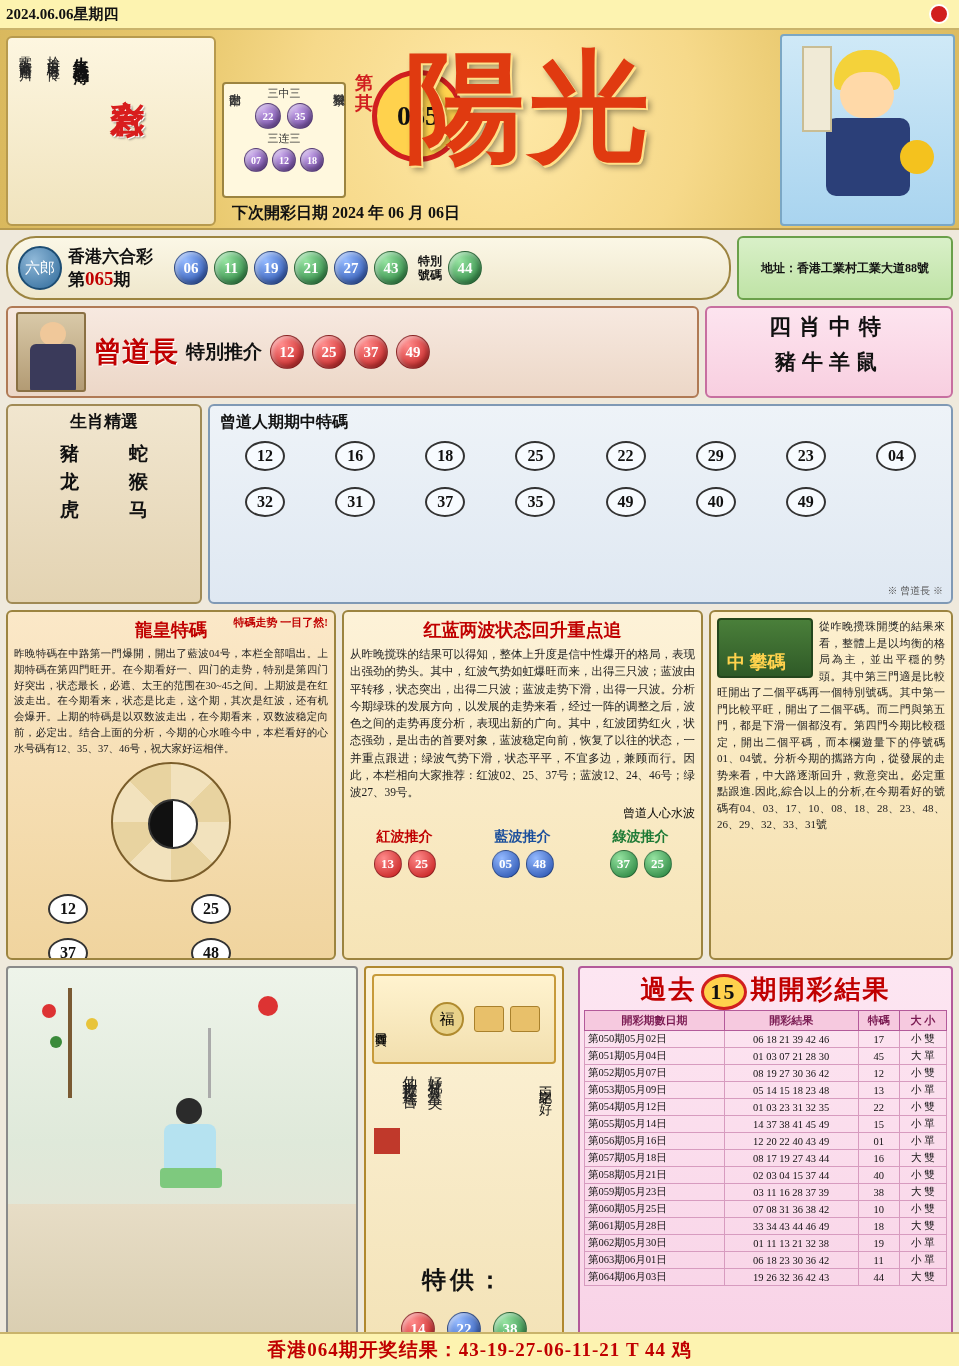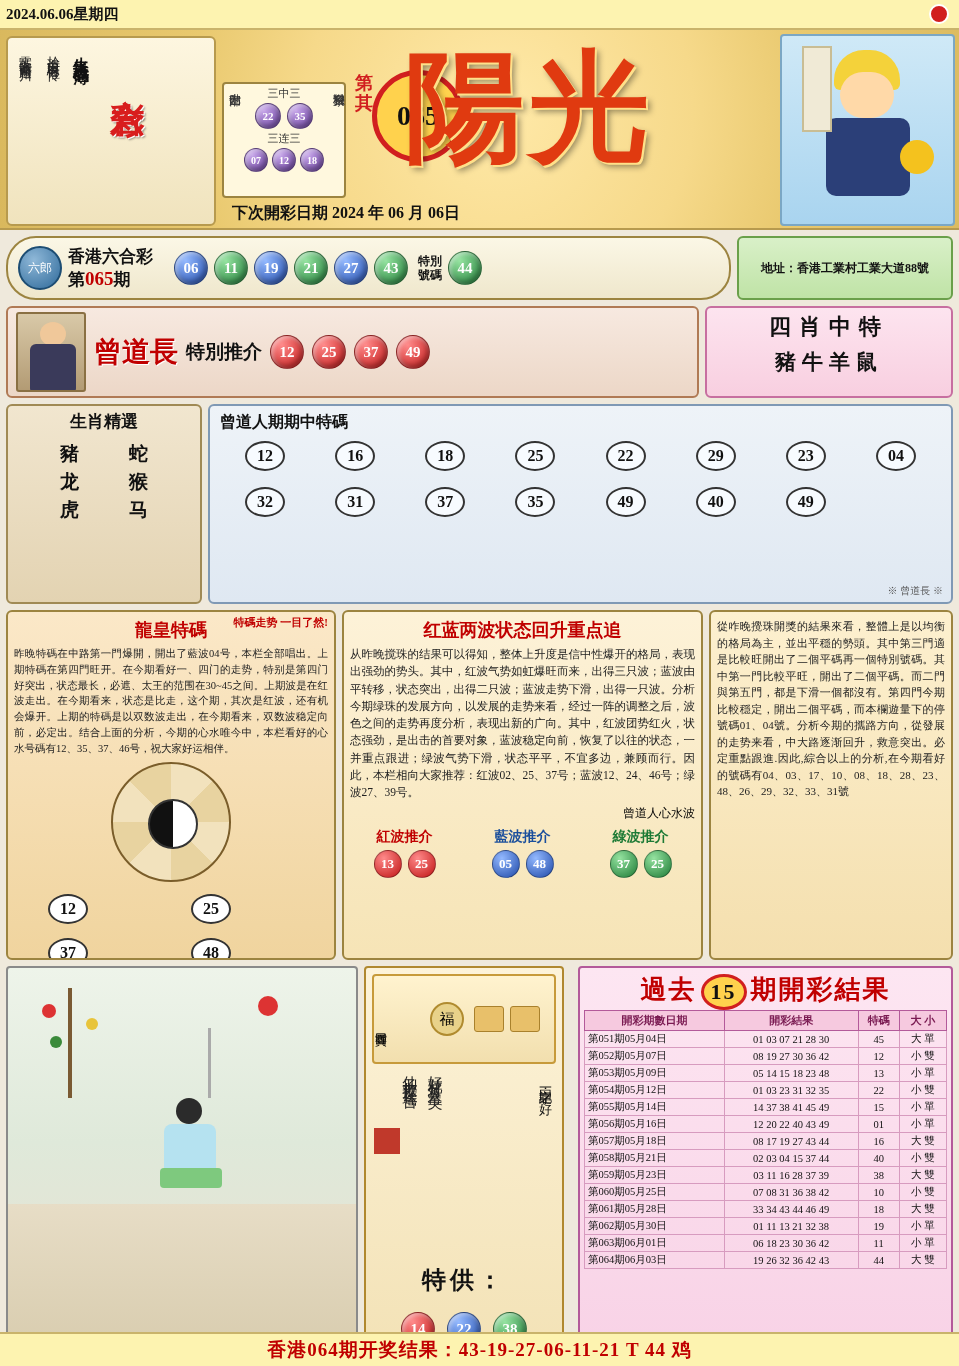--- a/index.html
+++ b/index.html
@@ -109,21 +109,21 @@
     margin:6px; height:64px; display:flex; gap:6px;
   }
   .res-left {
     flex:1; background:linear-gradient(180deg,#fbf7e6,#efe7cc);
     border:2px solid #9c8440; border-radius:30px;
     display:flex; align-items:center; padding:0 10px; gap:6px; position:relative;
   }
   .badge6 {
     width:44px;height:44px;border-radius:50%;
     background:radial-gradient(circle at 35% 30%, #8fb8d8, #2f6a9a);
-    color:#fff; font-size:12px; display:flex;align-items:center;justify-content:center;
+    color:#fff; font-size:15px; display:flex;align-items:center;justify-content:center;
     font-family:"Liberation Serif",serif; border:2px solid #1d4d73;text-align:center;
   }
   .hk-title {
     font-family:"Liberation Serif",serif; font-size:17px; font-weight:bold; color:#111;
     line-height:1.25; min-width:100px;
   }
   .hk-title .red { color:#c00000; font-size:19px; }
   .ball {
     width:34px;height:34px;border-radius:50%;
     display:flex;align-items:center;justify-content:center;
@@ -423,20 +423,23 @@
           <div class="wave-h wave-green">綠波推介</div>
           <div class="wave-balls">
             <span class="sball b-green">37</span>
             <span class="sball b-green">25</span>
           </div>
         </div>
       </div>
     </div>
 
     <div class="art art3">
+      <div style="width:96px;height:60px;background:linear-gradient(180deg,#4a7f3a,#2f5a27);border:2px solid #24461d;border-radius:4px;float:left;margin:0 6px 4px 0;position:relative;">
+        <span style="position:absolute;left:8px;top:30px;color:#ffd24d;font-family:'Liberation Serif',serif;font-size:18px;font-weight:bold;">中 攀碼</span>
+      </div>
       <div class="art-body" style="font-size:11px;">從咋晚攪珠開獎的結果來看，整體上是以均衡的格局為主，並出平穩的勢頭。其中第三門適是比較旺開出了二個平碼再一個特別號碼。其中第一門比較平旺，開出了二個平碼。而二門與第五門，都是下滑一個都沒有。第四門今期比較穩定，開出二個平碼，而本欄遊量下的停號碼01、04號。分析今期的攜路方向，從發展的走势来看，中大路逐渐回升，救意突出。必定重點跟進.因此,綜合以上的分析,在今期看好的號碼有04、03、17、10、08、18、28、23、48、26、29、32、33、31號</div>
       <div class="sunwm" style="position:absolute;right:10px;bottom:2px;">SUN</div>
     </div>
   </div>
 
   <div class="botrow">
     <div class="pic">
       <div style="position:absolute;left:0;bottom:0;width:100%;height:150px;background:linear-gradient(180deg,#e7ddc6,#d8ccae);"></div>
       <div style="position:absolute;left:20px;top:20px;width:90px;height:120px;">
         <div style="position:absolute;left:40px;top:0;width:4px;height:110px;background:#7a5a33;"></div>
@@ -482,20 +485,26 @@
         <thead>
           <tr>
             <th>開彩期數日期</th>
             <th>開彩結果</th>
             <th>特碼</th>
             <th>大 小</th>
           </tr>
         </thead>
         <tbody id="hist-body">
             <tr>
+              <td class="dt">第050期05月02日</td>
+              <td>06 18 21 39 42 46</td>
+              <td>17</td>
+              <td>小 雙</td>
+            </tr>
+            <tr>
               <td class="dt">第051期05月04日</td>
               <td>01 03 07 21 28 30</td>
               <td>45</td>
               <td>大 單</td>
             </tr>
             <tr>
               <td class="dt">第052期05月07日</td>
               <td>08 19 27 30 36 42</td>
               <td>12</td>
               <td>小 雙</td>

